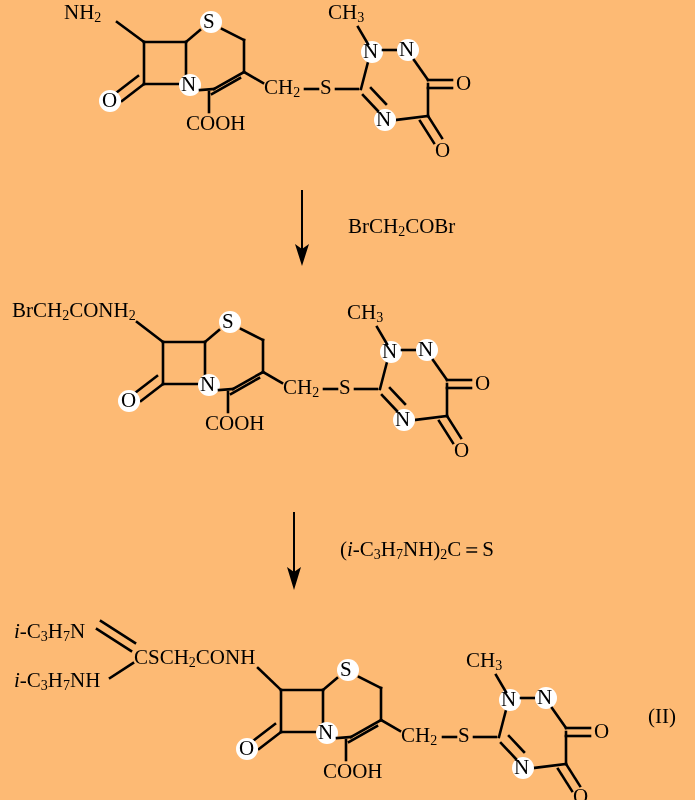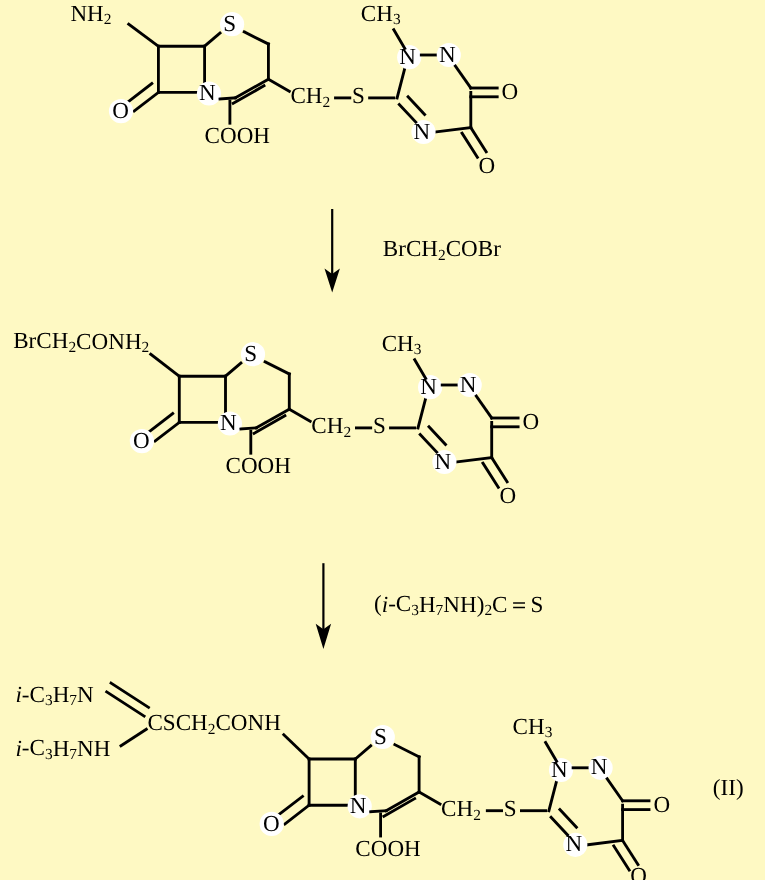--- a/index.html
+++ b/index.html
@@ -9,21 +9,21 @@
     background: #ffffff;
   }
   body {
     font-family: "Liberation Serif", serif;
     color: #000000;
   }
   #scheme-page {
     position: relative;
     width: 695px;
     height: 800px;
-    background: #fef9c3;
+    background: #fdba74;
     overflow: hidden;
   }
   #scheme-svg {
     position: absolute;
     left: 0;
     top: 0;
     width: 695px;
     height: 800px;
     display: block;
   }

